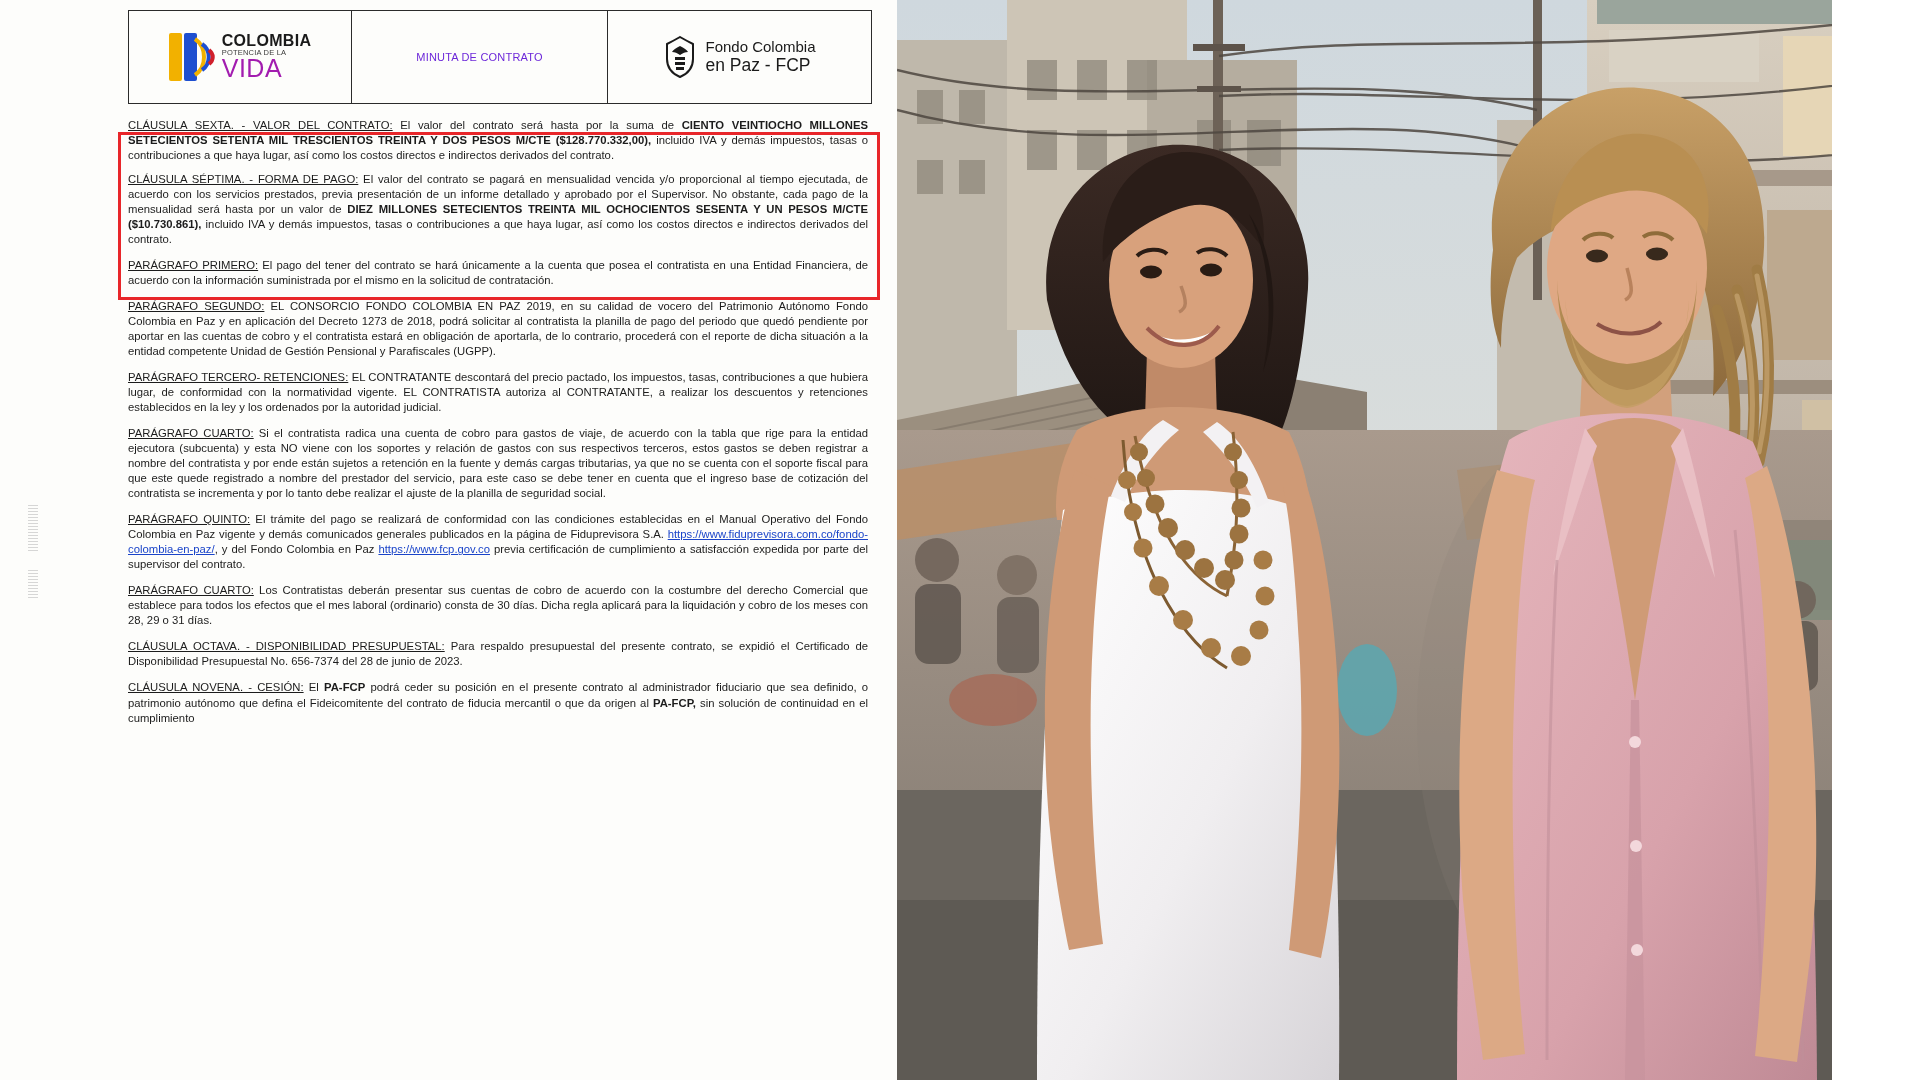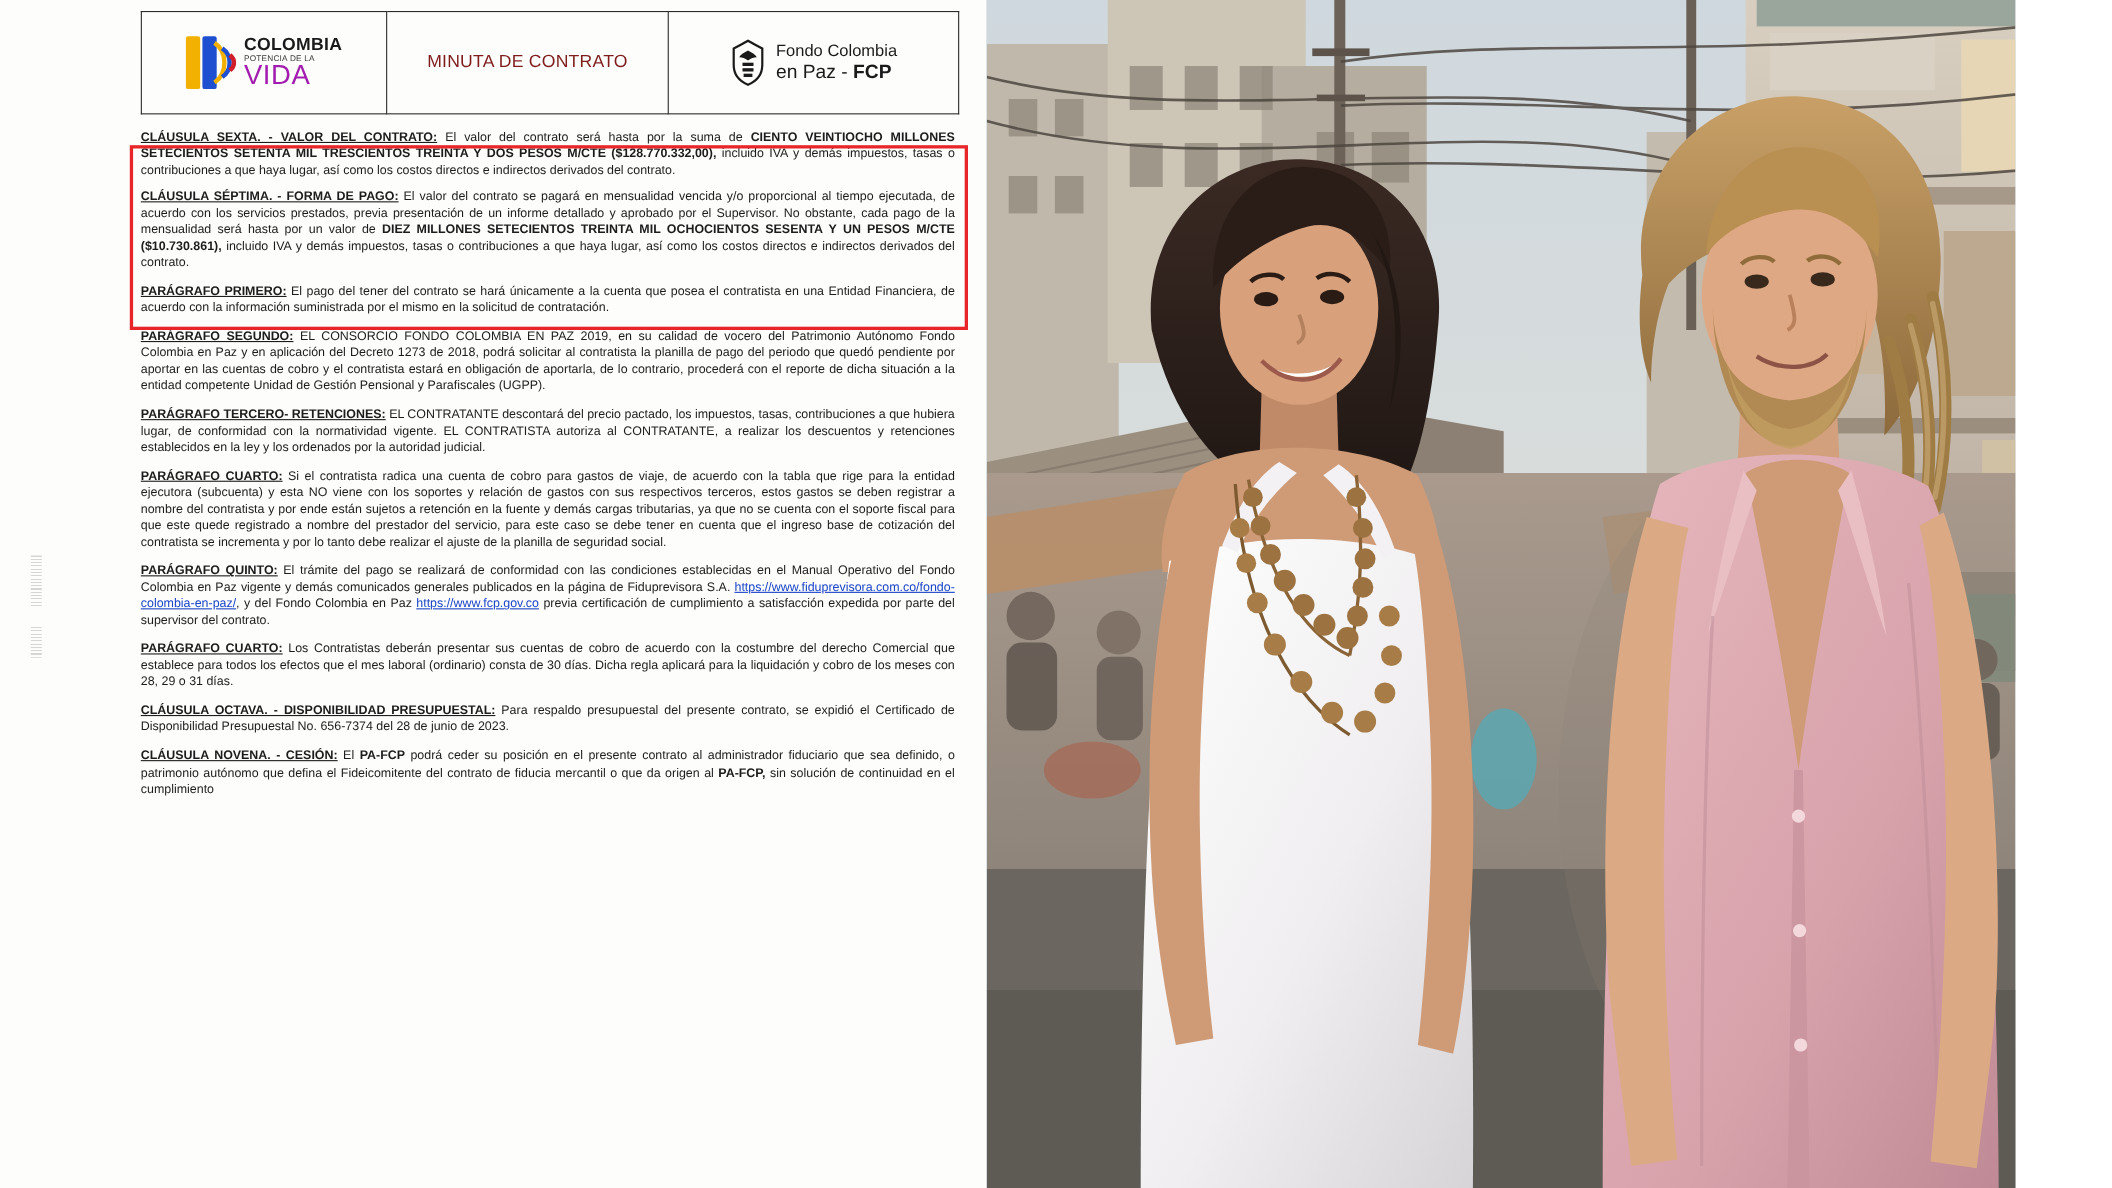--- a/index.html
+++ b/index.html
@@ -106,43 +106,43 @@
   .logo-text .l1 {
     font-size: 16px; font-weight: bold; color: #1a1a1a; letter-spacing: .3px;
   }
   .logo-text .l2 {
     font-size: 7.5px; color: #3a3a3a; letter-spacing: .2px;
   }
   .logo-text .l3 {
     font-size: 25px; font-weight: normal; color: #a21caf; letter-spacing: .5px; line-height: .95;
   }
 
-  .hdr-mid-text { font-size: 16px; color: #7f1d1d; letter-spacing: .2px; }
+  .hdr-mid-text { font-size: 11px; color: #6d28d9; letter-spacing: .2px; }
 
   .fcp-wrap {
     display: flex; align-items: center; justify-content: center; gap: 8px; padding: 5px 4px;
   }
   .fcp-glyph { width: 34px; height: 44px; flex: 0 0 auto; }
   .fcp-text { text-align: left; line-height: 1.12; }
   .fcp-text .f1 { font-size: 15px; color: #1a1a1a; }
   .fcp-text .f2 { font-size: 17.5px; color: #1a1a1a; }
-  .fcp-text .f2 b { font-weight: bold; }
+  .fcp-text .f2 b { font-weight: normal; }
 
   
   .body-text {
     margin-top: 14px;
     width: 740px;
     font-size: 11.3px;
     line-height: 1.33;
     color: #1c1c1c;
     text-align: justify;
   }
   .para { margin: 0 0 11px 0; }
   .para.tight { margin-bottom: 9px; }
-  .lead { font-weight: bold; text-decoration: underline; }
+  .lead { font-weight: normal; text-decoration: underline; }
   .bold { font-weight: bold; }
   a.doclink { color: #1a44c9; text-decoration: underline; }
 
   
   .redbox {
     position: absolute;
     left: 118px;
     top: 132px;
     width: 762px;
     height: 168px;

